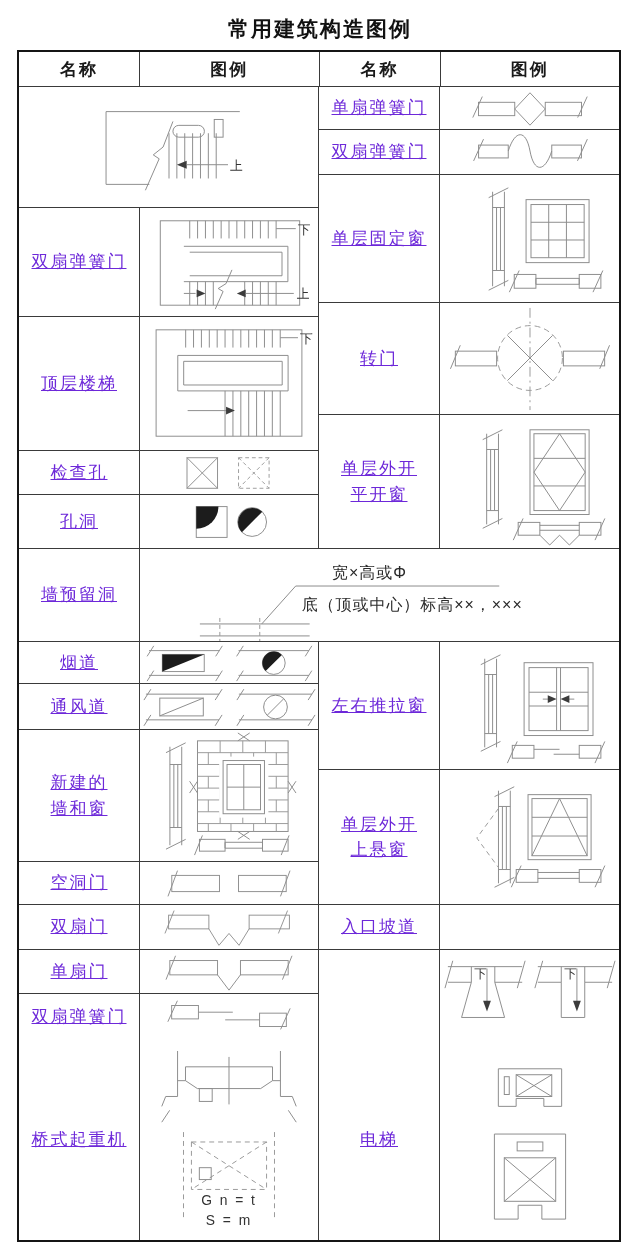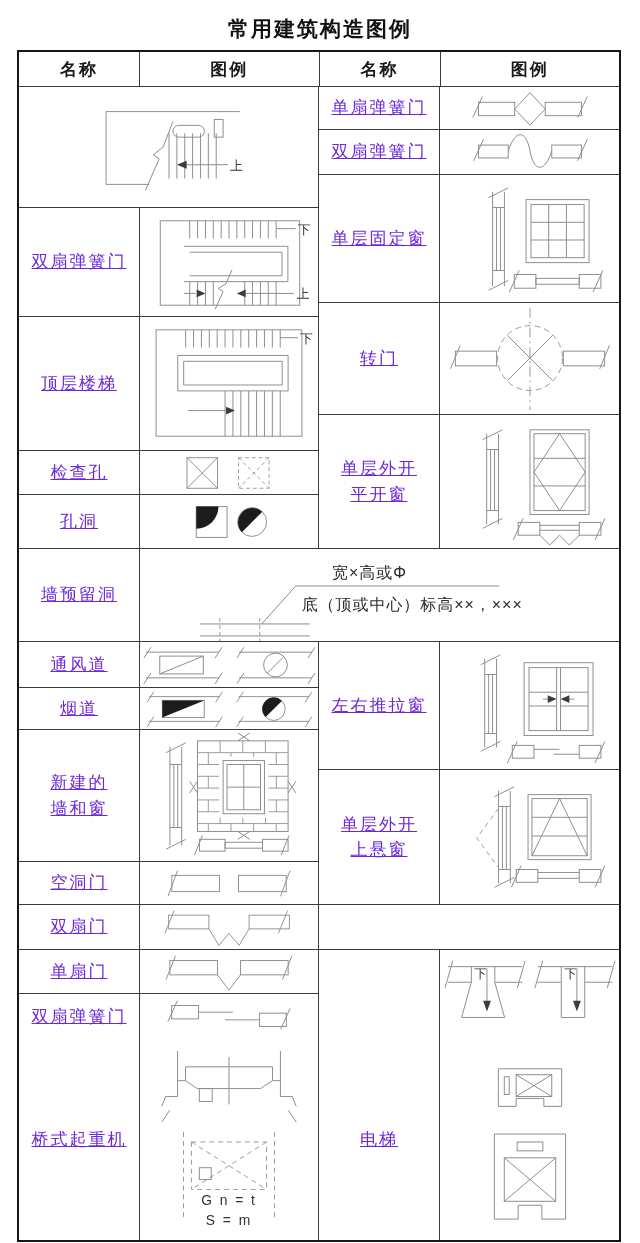--- a/index.html
+++ b/index.html
@@ -197,43 +197,43 @@
         <path class="sd" d="M80 68 V92 M120 68 V92" stroke-dasharray="4 3"></path>
         <path class="s" d="M122 74 L156 36 M156 36 H360"></path>
         <text class="an" x="230" y="28" text-anchor="middle">宽×高或Φ</text>
         <text class="an" x="162" y="60">底（顶或中心）标高××，×××</text>
       </svg>
     </div>
   </div>
 
   <div class="band">
     <div class="half hl">
+      <div class="r" style="height:42px">
+        <div class="name">烟道</div>
+        <div class="leg">
+          <svg width="180" height="40" viewBox="0 0 180 42">
+            <path class="s" d="M6 8 H80 M6 34 H80 M11 3 L4 14 M11 29 L4 40 M83 3 L76 14 M83 29 L76 40"></path>
+            <rect class="s" x="20" y="12" width="44" height="18"></rect>
+            <polygon class="f" points="20,12 64,12 20,30"></polygon>
+            <path class="s" d="M100 8 H174 M100 34 H174 M105 3 L98 14 M105 29 L98 40 M177 3 L170 14 M177 29 L170 40"></path>
+            <circle class="s" cx="137" cy="21" r="12"></circle>
+            <path class="f" d="M128.5 29.5 A12 12 0 0 1 145.5 12.5 Z"></path>
+          </svg>
+        </div>
+      </div>
       <div class="r" style="height:46px">
         <div class="name">通风道</div>
         <div class="leg">
           <svg width="180" height="44" viewBox="0 0 180 44">
             <path class="s" d="M6 9 H80 M6 35 H80 M11 4 L4 15 M11 30 L4 41 M83 4 L76 15 M83 30 L76 41"></path>
             <rect class="s" x="20" y="13" width="44" height="18"></rect>
             <path class="s" d="M20 31 L64 13"></path>
             <path class="s" d="M100 9 H174 M100 35 H174 M105 4 L98 15 M105 30 L98 41 M177 4 L170 15 M177 30 L170 41"></path>
             <circle class="s" cx="137" cy="22" r="12"></circle>
             <path class="s" d="M128.5 30.5 L145.5 13.5"></path>
-          </svg>
-        </div>
-      </div>
-      <div class="r" style="height:42px">
-        <div class="name">烟道</div>
-        <div class="leg">
-          <svg width="180" height="40" viewBox="0 0 180 42">
-            <path class="s" d="M6 8 H80 M6 34 H80 M11 3 L4 14 M11 29 L4 40 M83 3 L76 14 M83 29 L76 40"></path>
-            <rect class="s" x="20" y="12" width="44" height="18"></rect>
-            <polygon class="f" points="20,12 64,12 20,30"></polygon>
-            <path class="s" d="M100 8 H174 M100 34 H174 M105 3 L98 14 M105 29 L98 40 M177 3 L170 14 M177 29 L170 40"></path>
-            <circle class="s" cx="137" cy="21" r="12"></circle>
-            <path class="f" d="M128.5 29.5 A12 12 0 0 1 145.5 12.5 Z"></path>
           </svg>
         </div>
       </div>
       <div class="r" style="height:132px">
         <div class="name">新建的
 墙和窗</div>
         <div class="leg">
           <svg width="180" height="130" viewBox="0 0 180 132">
             <path class="s" d="M30 16 V116 M42 16 V116 M46 12 L26 22 M46 110 L26 120 M30 34 H42 M30 98 H42 M34 34 V98 M38 34 V98"></path>
             <rect class="s" x="58" y="10" width="92" height="92"></rect>
@@ -326,20 +326,21 @@
             <rect class="s" x="92" y="28" width="56" height="58"></rect>
             <path class="s" d="M92 86 L120 28 L148 86 M92 47 H148 M92 66 H148"></path>
             <rect class="s" x="76" y="100" width="22" height="13"></rect>
             <rect class="s" x="140" y="100" width="22" height="13"></rect>
             <path class="s" d="M81 96 L71 118 M166 96 L156 118"></path>
             <path class="s" d="M98 103 H140 M98 109 H140"></path>
           </svg>
         </div>
       </div>
       <div class="r" style="height:45px">
+        <div class="name">入口坡道</div>
         <div class="leg"></div>
       </div>
       <div class="r nb" style="height:89px">
         <div class="name"></div>
         <div class="leg">
           <svg width="178" height="87" viewBox="0 0 180 89">
             <path class="s" d="M6 16 H82 M6 32 H30 M54 32 H82 M30 16 V32 M54 16 V32 M11 10 L3 38 M85 10 L77 38"></path>
             <text class="dl" x="33" y="28">下</text>
             <path class="s" d="M46 18 V52"></path>
             <polygon class="ah" points="46,62 42,51 50,51"></polygon>

